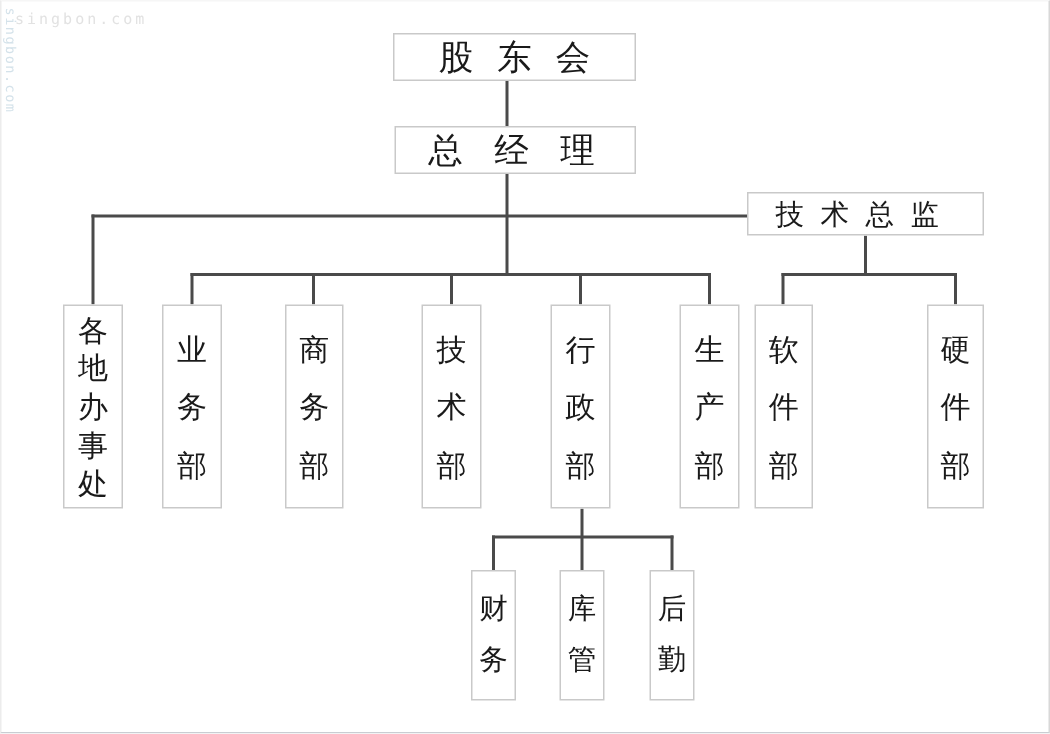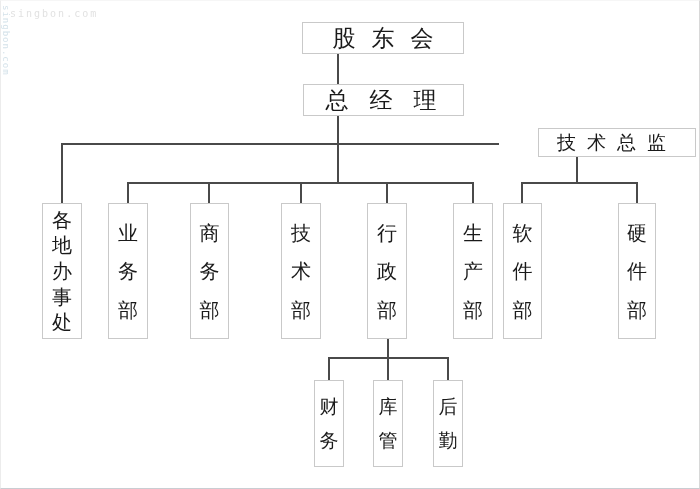--- a/index.html
+++ b/index.html
@@ -58,21 +58,20 @@
 
   
   .box {
     position: absolute;
     background: #ffffff;
     border: 1px solid #c9c9c9;
   }
   .hbox {
     display: flex; align-items: center; justify-content: center;
     white-space: nowrap;
-    margin-left: 40px;
   }
   .vbox {
     display: flex; flex-direction: column;
     align-items: center; justify-content: space-evenly;
     font-size: 20px; line-height: 1;
     text-align: center;
   }
   .vbox span { display: block; }
 
   #b-root { left: 261px; top: 21px;  width: 162px; height: 32px;

